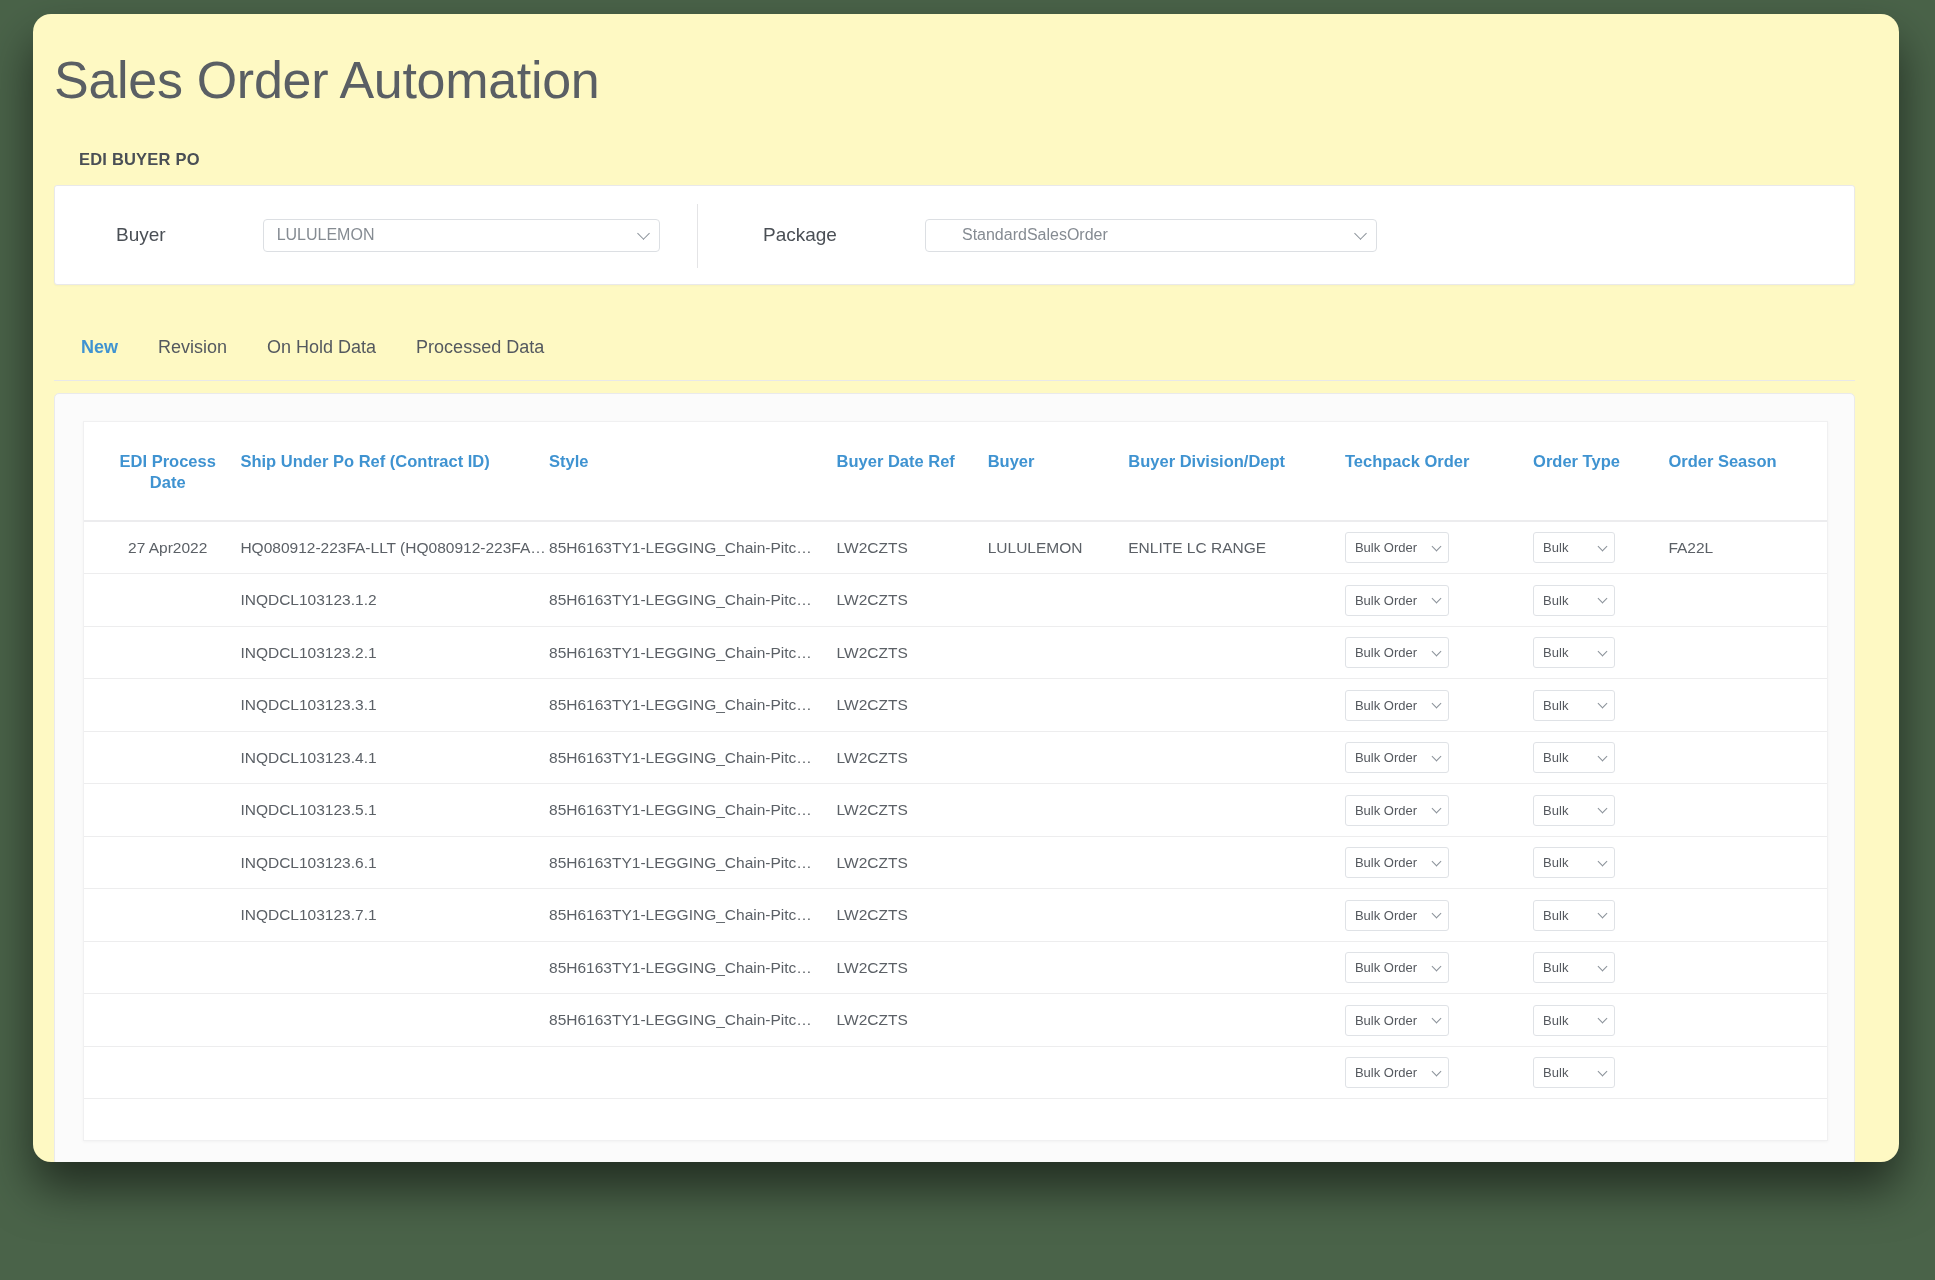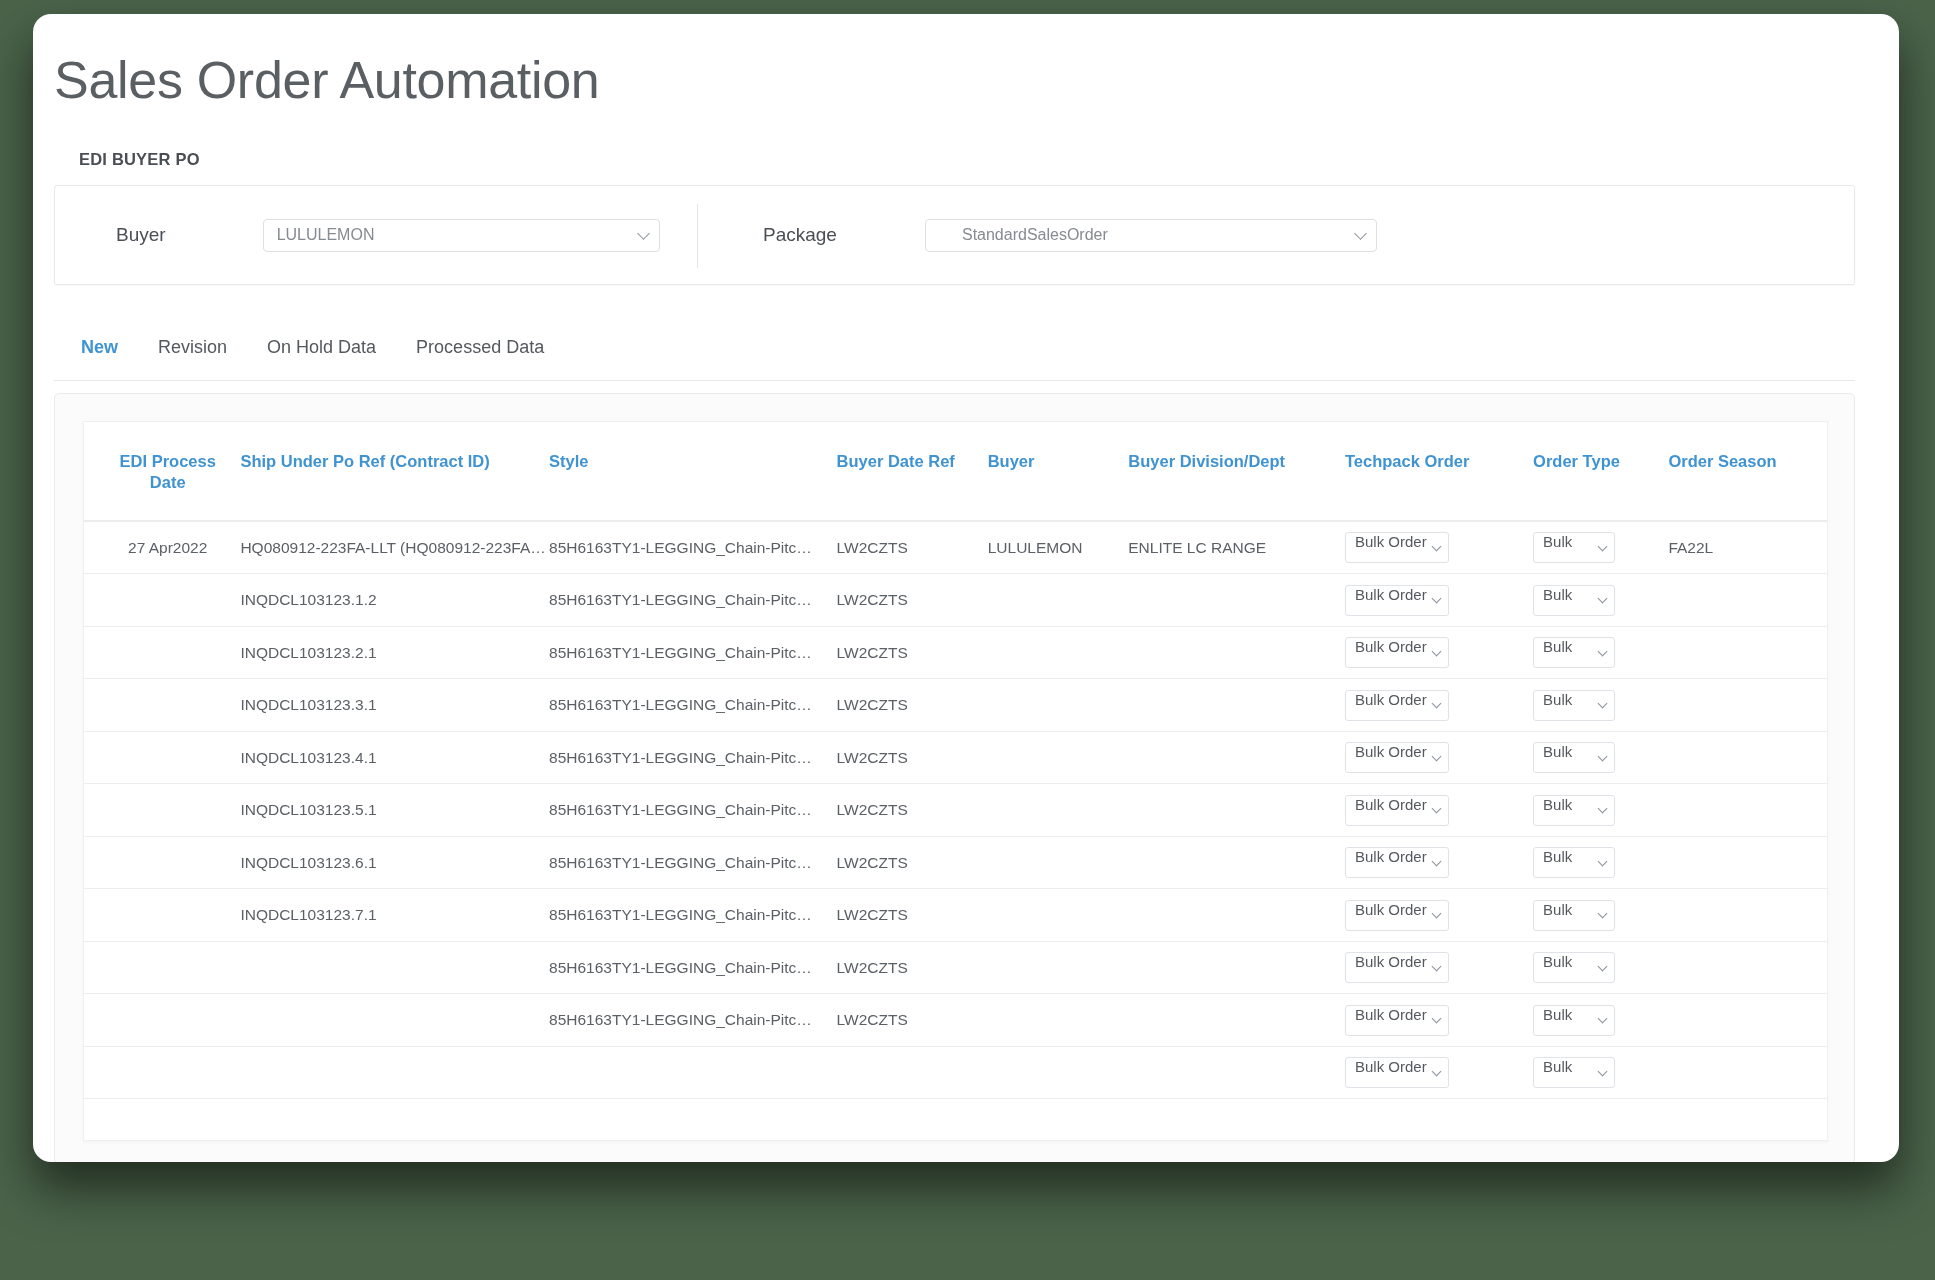--- a/index.html
+++ b/index.html
@@ -16,21 +16,21 @@
     -webkit-font-smoothing: antialiased;
   }
 
   
   .app-window {
     position: absolute;
     left: 33px;
     top: 14px;
     width: 1866px;
     height: 1148px;
-    background: #ffffff;
+    background: #fef9c3;
     border-radius: 18px;
     box-shadow: 0 26px 48px rgba(0,0,0,0.55);
     overflow: hidden;
   }
 
   
   .page-title {
     position: absolute;
     left: 21px;
     top: 36px;
@@ -211,26 +211,26 @@
   col.c7 { width: 128px; }
   col.c8 { width: 150px; }
 
   table.grid th:first-child,
   table.grid td:first-child { padding-left: 17px; text-align: center; }
 
   
   .cell-select {
     position: relative;
     display: inline-flex;
-    align-items: flex-start;
+    align-items: center;
     height: 31px;
     border: 1px solid #dfe2e6;
     border-radius: 3px;
     background: #fff;
-    font-size: 15px;
+    font-size: 13px;
     color: #55595f;
     padding: 0 26px 0 9px;
     cursor: pointer;
     white-space: nowrap;
   }
   .cell-select.wide   { width: 104px; }
   .cell-select.narrow { width: 82px; }
 
   .cell-select .chevron {
     right: 8px;

